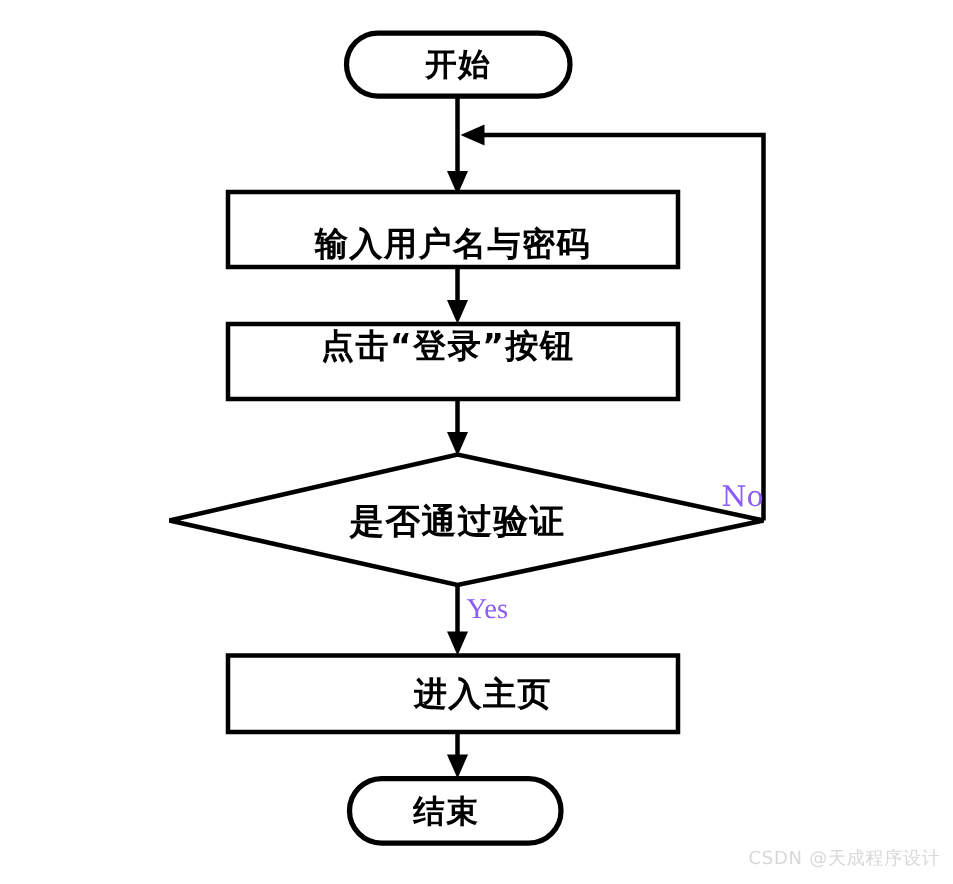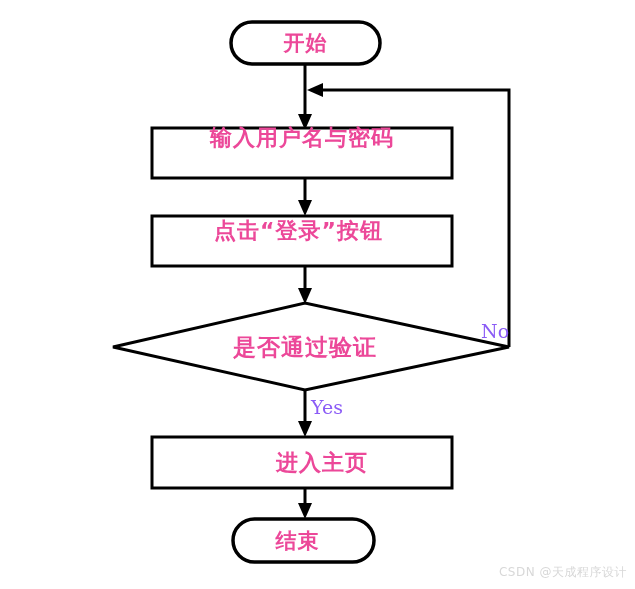--- a/index.html
+++ b/index.html
@@ -47,21 +47,21 @@
   .arrow-head {
     fill: #000000;
   }
   .node-label {
     position: absolute;
     display: flex;
     align-items: center;
     justify-content: center;
     font-family: "DejaVu Sans", "Liberation Sans", sans-serif;
     font-weight: bold;
-    color: #ec4899;
+    color: #000000;
     white-space: nowrap;
     letter-spacing: 1px;
   }
   .label-terminator {
     font-size: 21px;
   }
   .label-process {
     font-size: 22px;
   }
   .label-decision {
@@ -131,29 +131,29 @@
 
     <polygon class="node-shape" points="113,347 305,303 509,347 305,390"></polygon>
 
     <rect class="node-shape" x="152" y="437" width="300" height="51"></rect>
 
     <rect class="terminator-shape" x="233" y="519" width="141" height="43" rx="21.5" ry="21.5"></rect>
   </svg>
 
   <div class="node-label label-terminator" style="left:231px; top:22px; width:149px; height:42px;">开始</div>
 
-  <div class="node-label label-process" style="left:152px; top:113px; width:300px; height:50px;">输入用户名与密码</div>
+  <div class="node-label label-process" style="left:152px; top:138px; width:300px; height:50px;">输入用户名与密码</div>
 
   <div class="node-label label-process" style="left:152px; top:206px; width:293px; height:50px;">点击“登录”按钮</div>
 
   <div class="node-label label-decision" style="left:155px; top:325px; width:300px; height:44px;">是否通过验证</div>
 
   <div class="node-label label-process" style="left:152px; top:437px; width:300px; height:51px;margin-left:20px;">进入主页</div>
 
   <div class="node-label label-terminator" style="left:233px; top:519px; width:129px; height:43px;">结束</div>
 
-  <div class="edge-label" style="left:311px; top:396px;">Yes</div>
+  <div class="edge-label" style="left:311px; top:396px;font-family:Liberation Serif, serif;">Yes</div>
 
   <div class="edge-label" style="left:481px; top:320px;">No</div>
 
   <div id="watermark">CSDN @天成程序设计</div>
 
 </div>
 
 </body></html>

